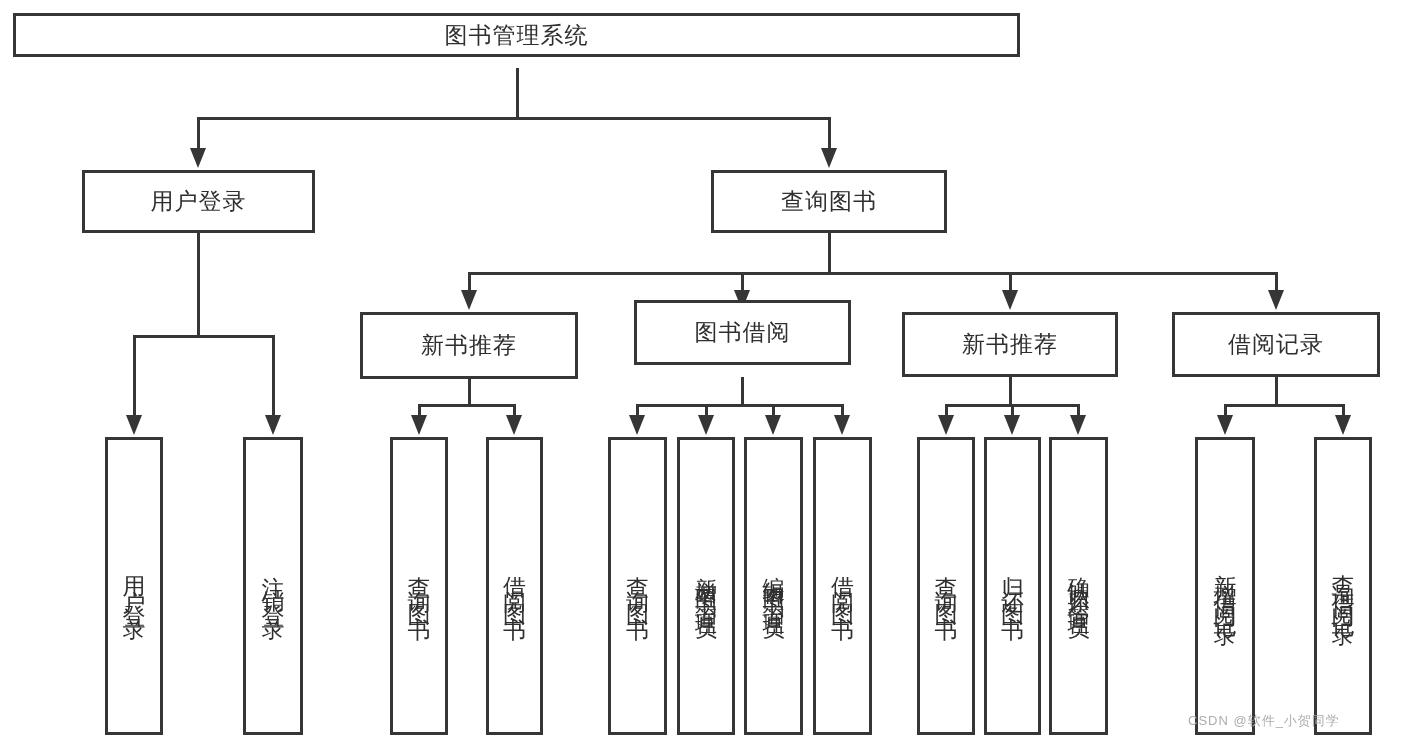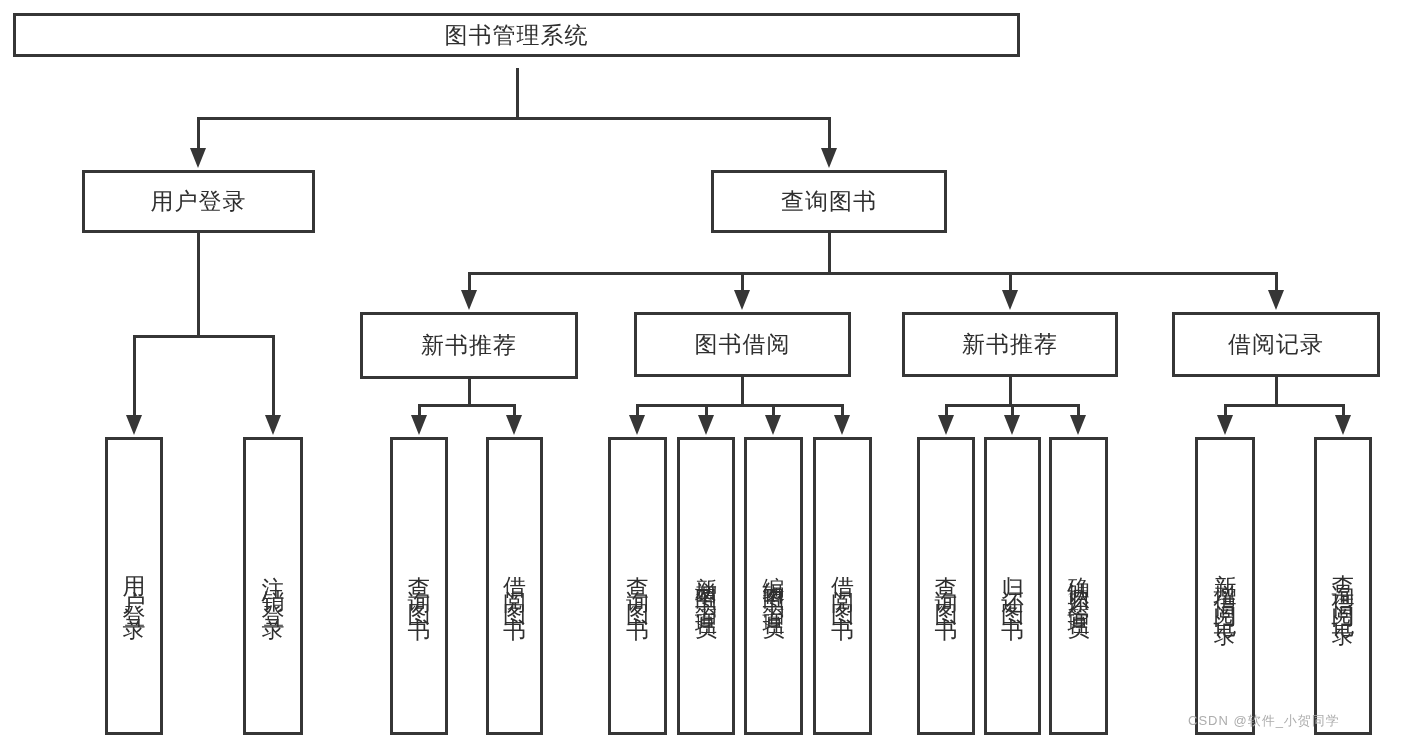--- a/index.html
+++ b/index.html
@@ -76,21 +76,21 @@
   <i class="ln" style="left:741px;top:272px;width:3px;height:20px"></i>
   <i class="arr" style="left:734px;top:290px"></i>
   <i class="ln" style="left:1009px;top:272px;width:3px;height:20px"></i>
   <i class="arr" style="left:1002px;top:290px"></i>
   <i class="ln" style="left:1275px;top:272px;width:3px;height:20px"></i>
   <i class="arr" style="left:1268px;top:290px"></i>
 
   <div class="box" style="left:360px;top:312px;width:218px;height:67px">
     <span class="h-label">新书推荐</span>
   </div>
-  <div class="box" style="left:634px;top:312px;width:217px;height:65px">
+  <div class="box" style="left:634px;top:300px;width:217px;height:65px">
     <span class="h-label">图书借阅</span>
   </div>
   <div class="box" style="left:902px;top:312px;width:216px;height:65px">
     <span class="h-label">新书推荐</span>
   </div>
   <div class="box" style="left:1172px;top:312px;width:208px;height:65px">
     <span class="h-label">借阅记录</span>
   </div>
 
   <i class="ln" style="left:468px;top:377px;width:3px;height:29px"></i>

